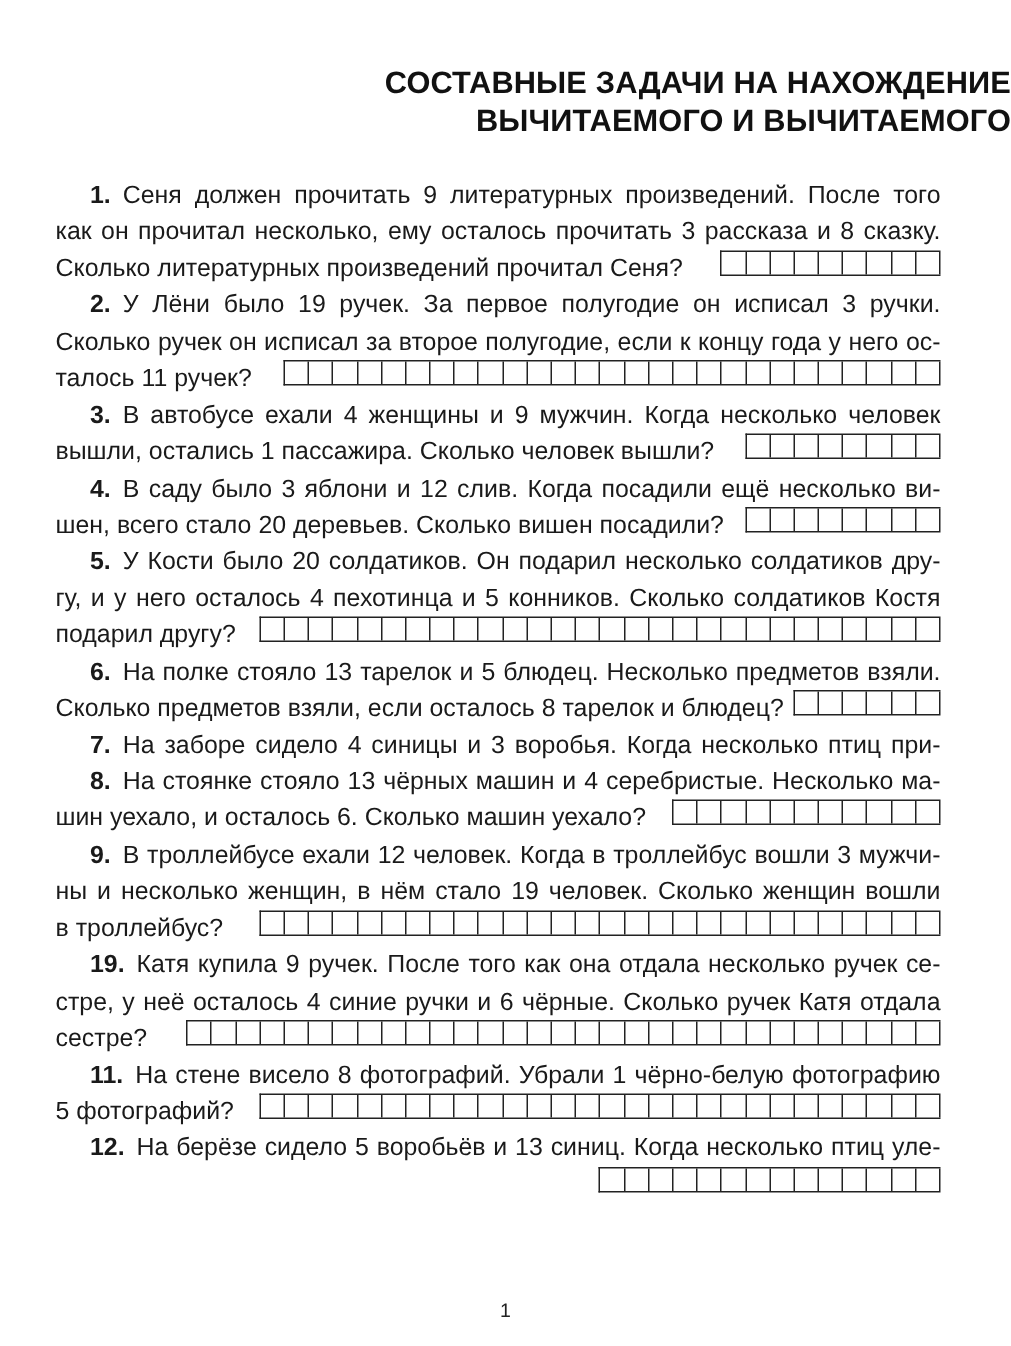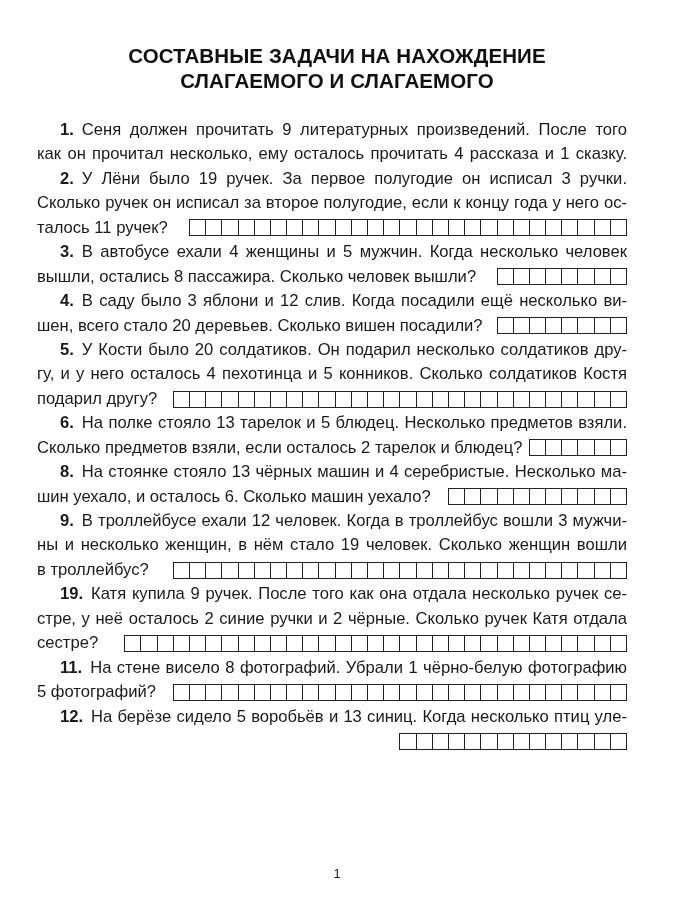--- a/index.html
+++ b/index.html
@@ -1,46 +1,60 @@
 <!DOCTYPE html>
 <html><head>
 <meta charset="utf-8">
 <style>
   html, body { margin:0; padding:0; background:#ffffff; }
   body { width:674px; height:897px; position:relative; overflow:hidden;
          font-family:"Liberation Sans", sans-serif; color:#1a1a1a; }
-  .title { position:absolute; left:0; width:674px; text-align:center;
+  .title { position:absolute; left:0; width:674px; text-align:right;
            font-weight:bold; font-size:20.5px; letter-spacing:0.1px; color:#111; }
   .t1 { top:44px; }
   .t2 { top:69px; }
   .tasks { position:absolute; left:37px; top:118px; width:590px; }
   .line { height:24.45px; line-height:24.45px; font-size:16.6px; white-space:nowrap;
-          display:flex; align-items:center; }
+          display:flex; align-items:flex-start; }
   .line .txt { flex:0 0 auto; }
   .line.just .txt { flex:1 1 auto; text-align:justify; text-align-last:justify; white-space:normal; }
   .line.first { padding-left:23px; }
   .num { font-weight:bold; margin-right:8px; }
   .box { display:flex; margin-left:auto; height:15px; border:1.3px solid #222; border-right:none; }
   .cell { width:15.2px; height:15px; border-right:1.3px solid #222; }
   .pagenum { position:absolute; top:866px; left:0; width:674px; text-align:center;
              font-size:13px; color:#222; }
 </style>
 </head>
 <body>
 
 <div class="title t1">СОСТАВНЫЕ ЗАДАЧИ НА НАХОЖДЕНИЕ</div>
-<div class="title t2">СЛАГАЕМОГО И СЛАГАЕМОГО</div>
+<div class="title t2">ВЫЧИТАЕМОГО И ВЫЧИТАЕМОГО</div>
 
 <div class="tasks" id="tasks">
     <div>
       <div class="line first just">
         <span class="txt"><span class="num">1.</span><span>Сеня должен прочитать 9 литературных произведений. После того</span></span>
       </div>
       <div class="line just">
-        <span class="txt">как он прочитал несколько, ему осталось прочитать 4 рассказа и 1 сказку.</span>
+        <span class="txt">как он прочитал несколько, ему осталось прочитать 3 рассказа и 8 сказку.</span>
+      </div>
+      <div class="line">
+        <span class="txt">Сколько литературных произведений прочитал Сеня?</span>
+        <div class="box">
+          <div class="cell"></div>
+          <div class="cell"></div>
+          <div class="cell"></div>
+          <div class="cell"></div>
+          <div class="cell"></div>
+          <div class="cell"></div>
+          <div class="cell"></div>
+          <div class="cell"></div>
+          <div class="cell"></div>
+        </div>
       </div>
     </div>
     <div>
       <div class="line first just">
         <span class="txt"><span class="num">2.</span><span>У Лёни было 19 ручек. За первое полугодие он исписал 3 ручки.</span></span>
       </div>
       <div class="line just">
         <span class="txt">Сколько ручек он исписал за второе полугодие, если к концу года у него ос-</span>
       </div>
       <div class="line">
@@ -71,24 +85,24 @@
           <div class="cell"></div>
           <div class="cell"></div>
           <div class="cell"></div>
           <div class="cell"></div>
           <div class="cell"></div>
         </div>
       </div>
     </div>
     <div>
       <div class="line first just">
-        <span class="txt"><span class="num">3.</span><span>В автобусе ехали 4 женщины и 5 мужчин. Когда несколько человек</span></span>
-      </div>
-      <div class="line">
-        <span class="txt">вышли, остались 8 пассажира. Сколько человек вышли?</span>
+        <span class="txt"><span class="num">3.</span><span>В автобусе ехали 4 женщины и 9 мужчин. Когда несколько человек</span></span>
+      </div>
+      <div class="line">
+        <span class="txt">вышли, остались 1 пассажира. Сколько человек вышли?</span>
         <div class="box">
           <div class="cell"></div>
           <div class="cell"></div>
           <div class="cell"></div>
           <div class="cell"></div>
           <div class="cell"></div>
           <div class="cell"></div>
           <div class="cell"></div>
           <div class="cell"></div>
         </div>
@@ -151,32 +165,35 @@
           <div class="cell"></div>
           <div class="cell"></div>
         </div>
       </div>
     </div>
     <div>
       <div class="line first just">
         <span class="txt"><span class="num">6.</span><span>На полке стояло 13 тарелок и 5 блюдец. Несколько предметов взяли.</span></span>
       </div>
       <div class="line">
-        <span class="txt">Сколько предметов взяли, если осталось 2 тарелок и блюдец?</span>
-        <div class="box">
-          <div class="cell"></div>
-          <div class="cell"></div>
-          <div class="cell"></div>
-          <div class="cell"></div>
-          <div class="cell"></div>
-          <div class="cell"></div>
-        </div>
-      </div>
-    </div>
-    <div>
+        <span class="txt">Сколько предметов взяли, если осталось 8 тарелок и блюдец?</span>
+        <div class="box">
+          <div class="cell"></div>
+          <div class="cell"></div>
+          <div class="cell"></div>
+          <div class="cell"></div>
+          <div class="cell"></div>
+          <div class="cell"></div>
+        </div>
+      </div>
+    </div>
+    <div>
+      <div class="line first just">
+        <span class="txt"><span class="num">7.</span><span>На заборе сидело 4 синицы и 3 воробья. Когда несколько птиц при-</span></span>
+      </div>
     </div>
     <div>
       <div class="line first just">
         <span class="txt"><span class="num">8.</span><span>На стоянке стояло 13 чёрных машин и 4 серебристые. Несколько ма-</span></span>
       </div>
       <div class="line">
         <span class="txt">шин уехало, и осталось 6. Сколько машин уехало?</span>
         <div class="box">
           <div class="cell"></div>
           <div class="cell"></div>
@@ -231,21 +248,21 @@
           <div class="cell"></div>
           <div class="cell"></div>
         </div>
       </div>
     </div>
     <div>
       <div class="line first just">
         <span class="txt"><span class="num">19.</span><span>Катя купила 9 ручек. После того как она отдала несколько ручек се-</span></span>
       </div>
       <div class="line just">
-        <span class="txt">стре, у неё осталось 2 синие ручки и 2 чёрные. Сколько ручек Катя отдала</span>
+        <span class="txt">стре, у неё осталось 4 синие ручки и 6 чёрные. Сколько ручек Катя отдала</span>
       </div>
       <div class="line">
         <span class="txt">сестре?</span>
         <div class="box">
           <div class="cell"></div>
           <div class="cell"></div>
           <div class="cell"></div>
           <div class="cell"></div>
           <div class="cell"></div>
           <div class="cell"></div>

